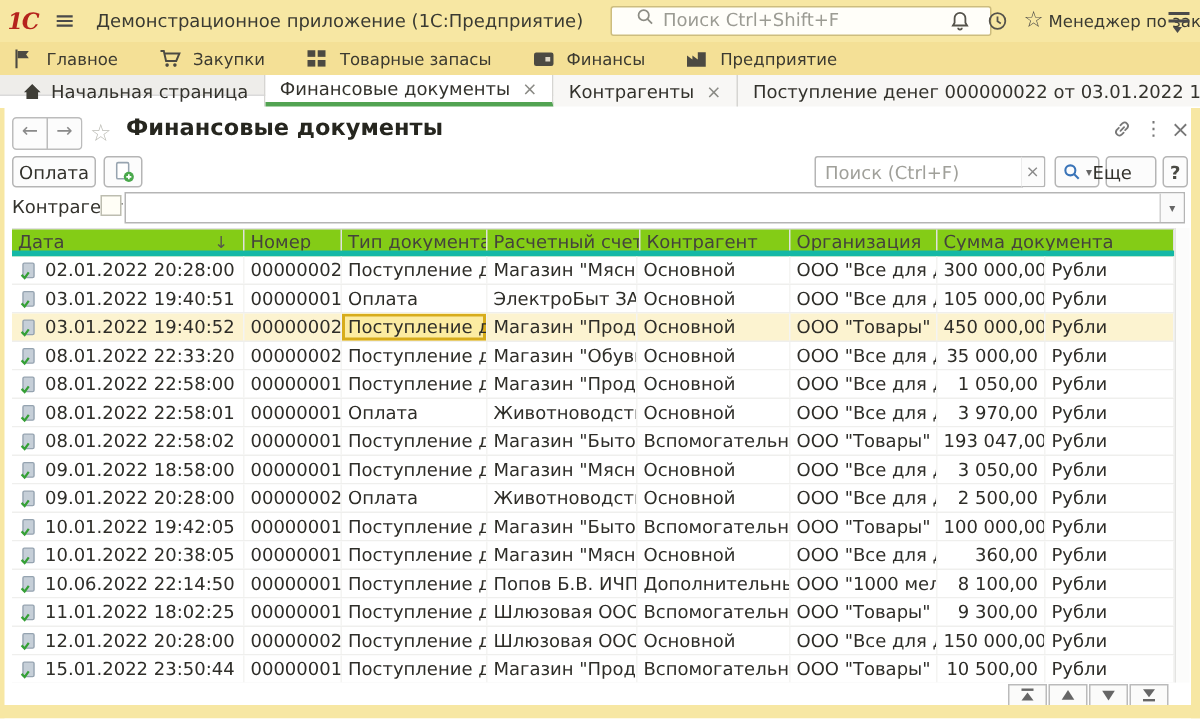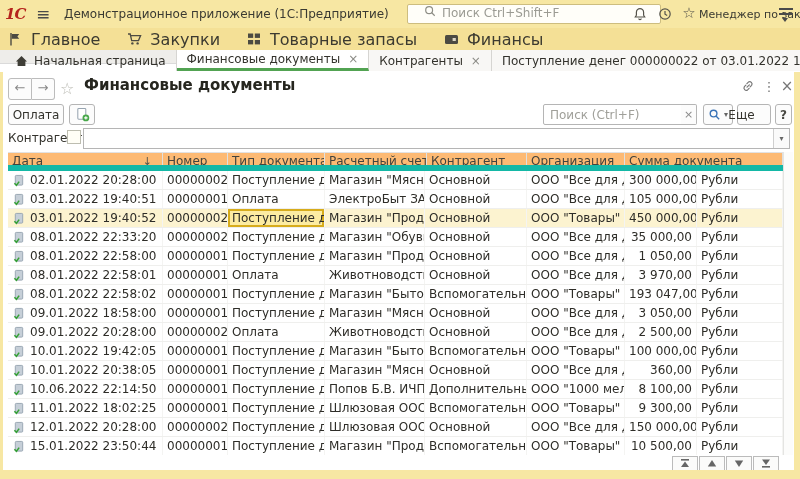--- a/index.html
+++ b/index.html
@@ -18,21 +18,21 @@
   .gsearch input::placeholder{color:#9b9b93;}
   .tb-ico{top:6px;width:16px;height:16px;display:flex;align-items:center;justify-content:center;cursor:pointer;}
   .star-glyph{font-size:15px;color:#55534b;line-height:14px;}
   .username{left:699px;top:8px;font-size:11px;color:#3a3a32;cursor:pointer;white-space:nowrap;}
   .svcmenu{left:779px;top:8px;width:15px;height:13px;cursor:pointer;}
   .svcmenu i{display:block;width:14px;height:0;border-top:2px solid #4a4a4a;margin-bottom:3px;}
   .svcmenu b{display:block;width:0;height:0;border-left:3.5px solid transparent;border-right:3.5px solid transparent;border-top:4px solid #4a4a4a;margin-left:3px;}
 
   
   .menubar{left:0;top:28px;width:800px;height:22px;background:#f4e096;display:flex;align-items:center;padding-left:8px;}
-  .menu-item{display:flex;align-items:center;gap:8px;padding:0 17px 0 0;height:22px;font-size:16px;color:#3c3a30;cursor:pointer;}
+  .menu-item{display:flex;align-items:center;gap:8px;padding:0 17px 0 0;height:22px;font-size:11px;color:#3c3a30;cursor:pointer;}
   .menu-item .mi{width:15px;height:14px;margin-left:10px;}
   .menu-item:first-child .mi{margin-left:0;}
 
   
   .tabbar{left:0;top:50px;width:800px;height:14px;background:#eeedea;display:flex;padding-left:5px;border-bottom:1px solid #dadada;box-sizing:border-box;}
   .tab{display:flex;align-items:center;gap:6px;padding:0 10px;font-size:12px;color:#33322c;background:#f8f7f5;border-right:1px solid #d6d5d2;height:21px;box-sizing:border-box;cursor:pointer;white-space:nowrap;}
   .tab.first{background:transparent;}
   .tab.active{background:#ffffff;border-bottom:3px solid #52a352;}
   .tab .x{color:#8a8a85;font-size:12px;margin-left:2px;cursor:pointer;}
   .home-glyph{width:13px;height:12px;}
@@ -68,21 +68,21 @@
 
   
   .flt-label{left:8px;top:131px;font-size:12px;color:#33322c;}
   .flt-check{left:67px;top:130px;width:12px;height:12px;border:1px solid #bdbdb0;background:#fffef6;cursor:pointer;}
   .flt-input{left:83px;top:128px;width:707px;height:21px;border:1px solid #b5b5b5;box-sizing:border-box;display:flex;background:#fff;}
   .flt-input input{border:none;outline:none;flex:1;font-size:12px;font-family:inherit;padding:0 4px;background:transparent;}
   .flt-dd{width:15px;border-left:1px solid #cfcfcf;display:flex;align-items:center;justify-content:center;cursor:pointer;background:#fafafa;}
 
   
   .table{left:8px;top:152px;width:775px;height:303px;overflow:hidden;font-size:12px;}
-  .thead{display:flex;height:19px;background:#fdba74;border-top:1px solid #e2e2e2;border-bottom:6px solid #14b8a6;color:#44433c;box-sizing:border-box;}
+  .thead{display:flex;height:19px;background:#84cc16;border-top:1px solid #e2e2e2;border-bottom:4px solid #14b8a6;color:#44433c;box-sizing:border-box;}
   .th{box-sizing:border-box;padding:0 4px;line-height:17px;border-right:1px solid #e0e0de;overflow:hidden;white-space:nowrap;cursor:pointer;}
   .row{display:flex;height:19px;line-height:18px;border-bottom:1px solid #efefed;color:#2e2d28;box-sizing:border-box;background:#fff;}
   .row.selected{background:#fcf3d0;}
   .td{box-sizing:border-box;padding:0 4px;border-right:1px solid #f4f4f2;overflow:hidden;white-space:nowrap;cursor:default;}
   .c-date{width:155px;}
   .row .c-date{display:flex;align-items:center;gap:5px;padding-left:5px;}
   .c-num{width:65px;}
   .c-type{width:97px;}
   .row .c-type.sel-cell{box-shadow:inset 0 0 0 2px #d7ac1c;background:#fceca2;}
   .c-cp{width:100px;}
@@ -171,20 +171,28 @@
     </div>
     <div class="menu-item">
       <span class="mi">
         <svg width="15" height="14" viewBox="0 0 15 14">
             <rect x="1" y="3" width="13" height="9" rx="1.5" fill="#4c4a42"></rect>
             <rect x="8.6" y="6" width="3.2" height="3" fill="#ddd6c5"></rect>
           </svg>
       </span>
       <span>Финансы</span>
     </div>
+    <div class="menu-item">
+      <span class="mi">
+        <svg width="15" height="14" viewBox="0 0 15 14">
+            <path d="M1 12.5V5l3.6 2.6V5l3.6 2.6V2.8h5.3v9.7z" fill="#4c4a42"></path>
+          </svg>
+      </span>
+      <span>Предприятие</span>
+    </div>
   </div>
 
   <div class="abs tabbar">
     <div class="tab first">
       <span class="home-glyph">
         <svg width="13" height="12" viewBox="0 0 14 13">
             <path d="M7 1L1 7h1.8v5h8.4V7H13z" fill="#3f3e37"></path>
           </svg>
       </span>
       <span>Начальная страница</span>

